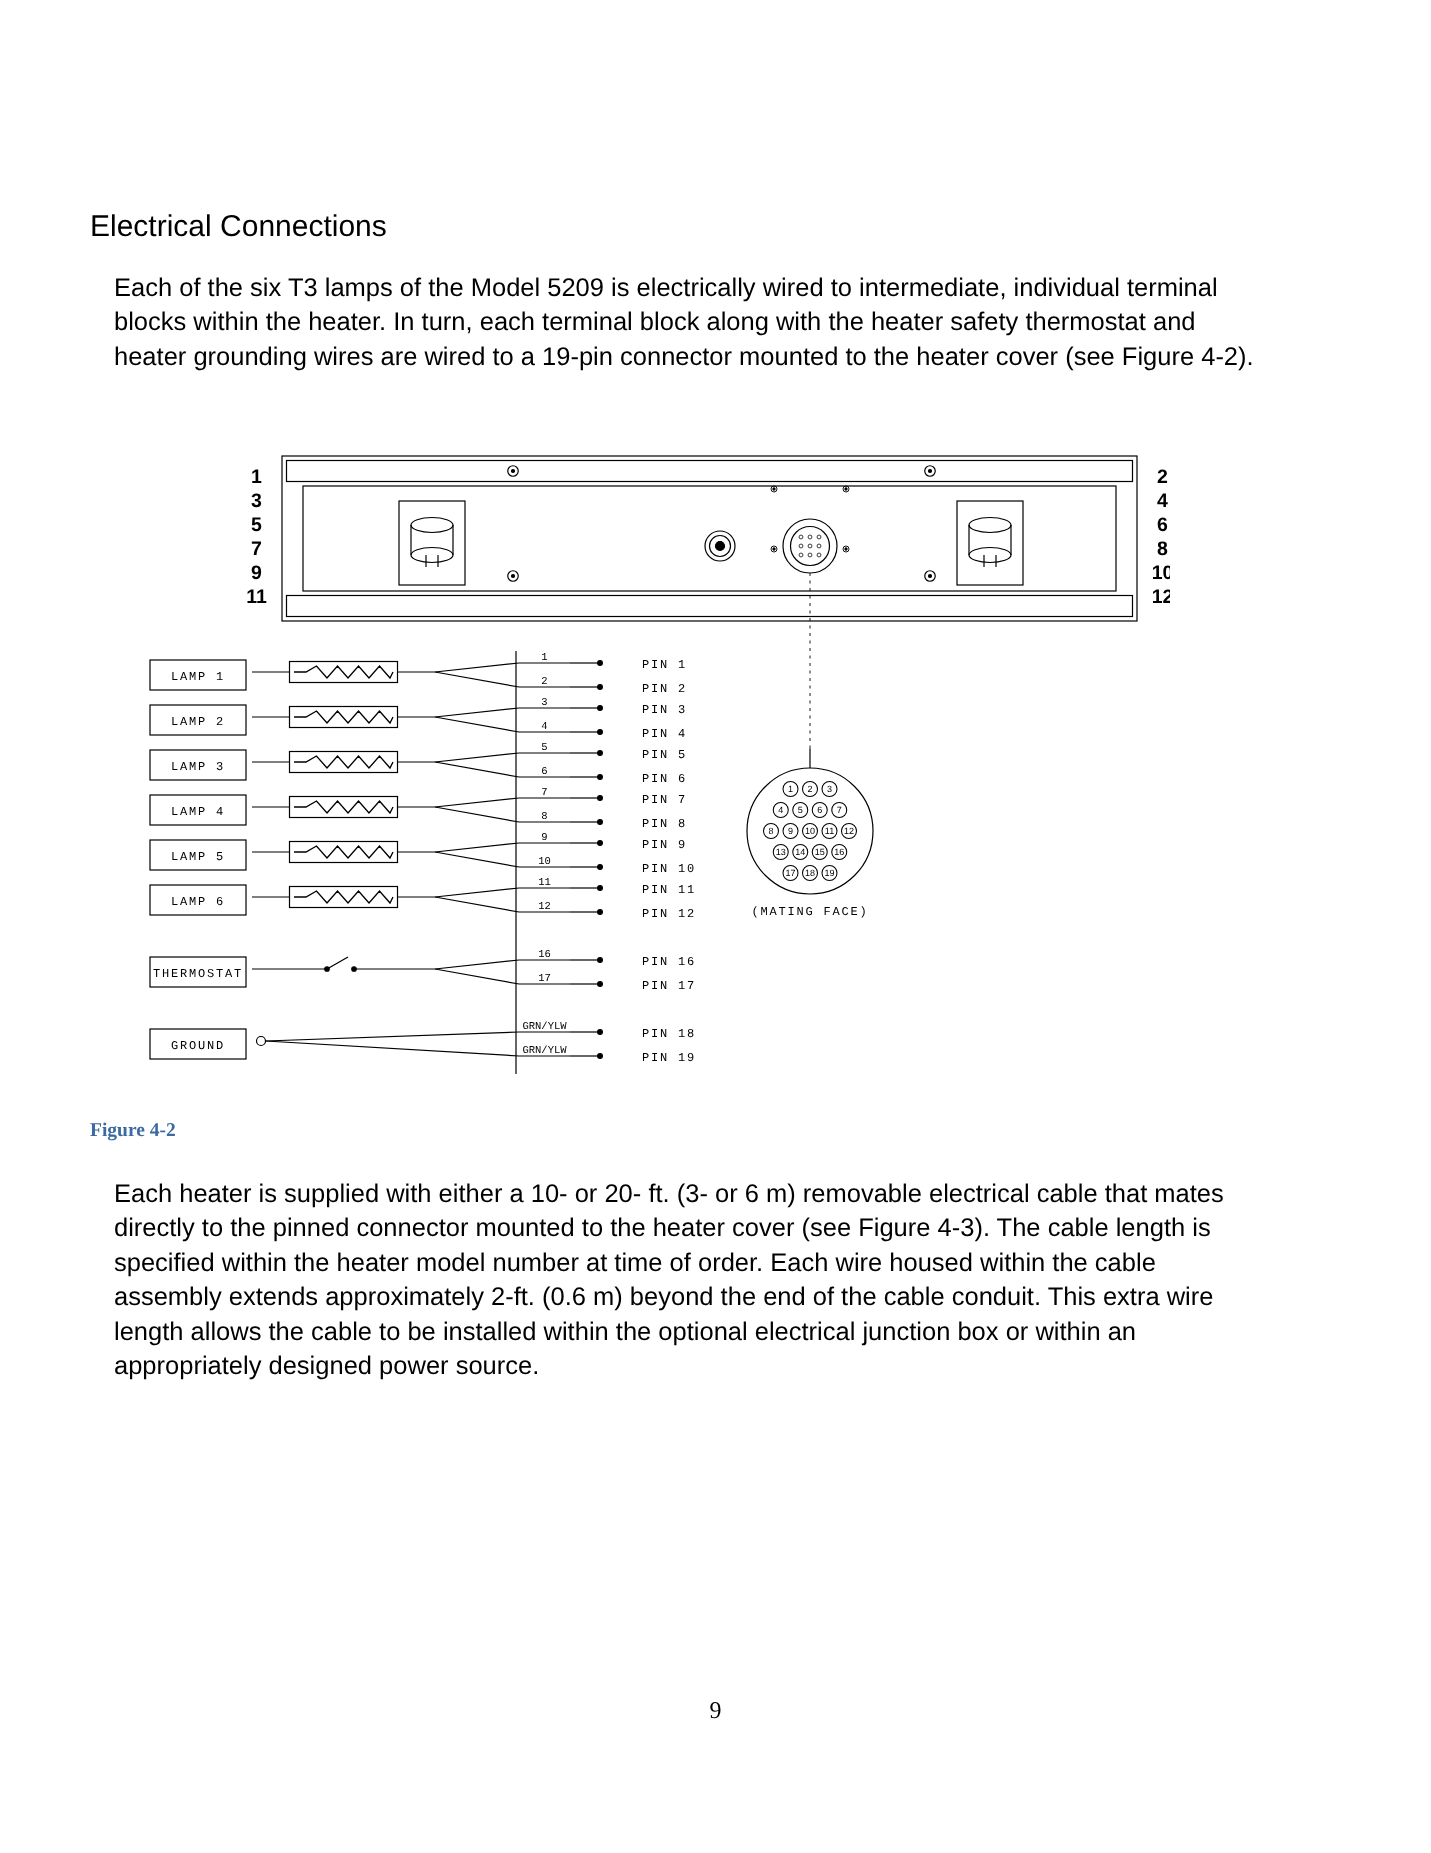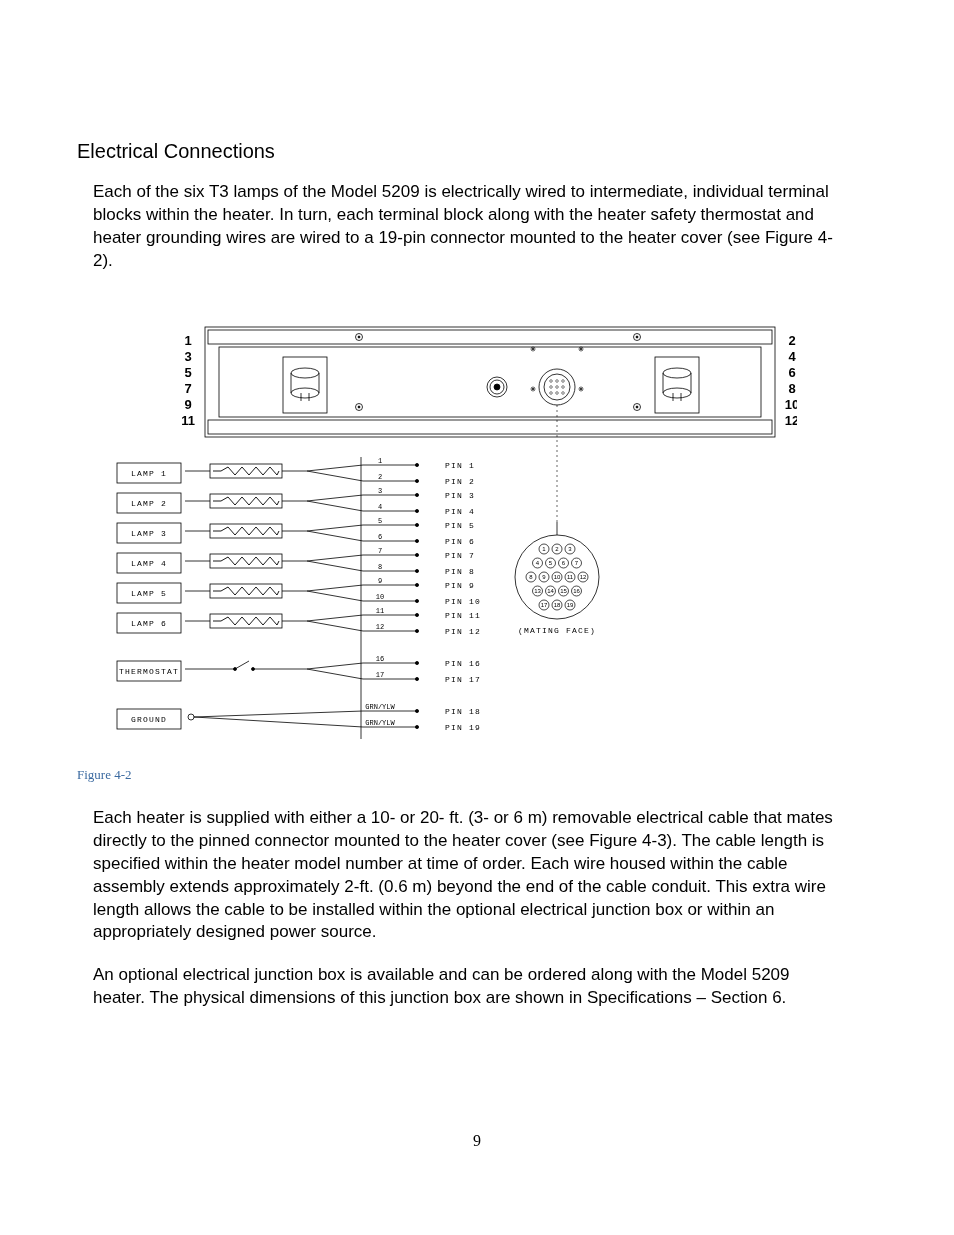--- a/index.html
+++ b/index.html
@@ -3,39 +3,39 @@
 <meta charset="utf-8">
 <style>
   html,body{margin:0;padding:0;background:#fff;}
   body{
     width:954px;height:1235px;
     font-family:Arial,Helvetica,sans-serif;
     color:#000;
     position:relative;
   }
   .page{
-    padding:140px 108px 0 77px;
+    padding:140px 108px 0 60px;
   }
   .section-title{
     font-size:20px;
     font-weight:400;
     margin:0 0 18px 0;
   }
   p{
     font-size:17px;
     line-height:1.35;
     margin:0 0 20px 16px;
   }
   .figure-wrap{
     margin:44px 0 6px 0;
   }
   .figure-caption{
     font-family:"Times New Roman",Times,serif;
     font-size:13px;
-    font-weight:normal;
+    font-weight:bold;
     color:#3b6aa0;
     margin:4px 0 24px 0;
   }
   .page-number{
     position:absolute;
     bottom:85px;
     width:100%;
     text-align:center;
     font-family:"Times New Roman",Times,serif;
     font-size:16px;
@@ -299,16 +299,15 @@
         <text x="480" y="290.2" class="fig-tiny" text-anchor="middle">18</text>
         <circle cx="493" cy="288" r="5" fill="none" stroke="#000" stroke-width="0.7"></circle>
         <text x="493" y="290.2" class="fig-tiny" text-anchor="middle">19</text>
         <text x="480" y="316" class="fig-label" text-anchor="middle">(MATING FACE)</text>
         <line x1="480" y1="205" x2="480" y2="218" stroke="#000" stroke-width="0.8"></line>
       </svg>
   </div>
   <div class="figure-caption">Figure 4-2</div>
 
   <p>Each heater is supplied with either a 10- or 20- ft. (3- or 6 m) removable electrical cable that mates directly to the pinned connector mounted to the heater cover (see Figure 4-3). The cable length is specified within the heater model number at time of order. Each wire housed within the cable assembly extends approximately 2-ft. (0.6 m) beyond the end of the cable conduit. This extra wire length allows the cable to be installed within the optional electrical junction box or within an appropriately designed power source.</p>
-  <p>An optional electrical junction box is available and can be ordered along with the Model 5209 heater. The physical dimensions of this junction box are shown in Specifications – Section 6.</p>
 </div>
 
 <div class="page-number">9</div>
 
 </body></html>

